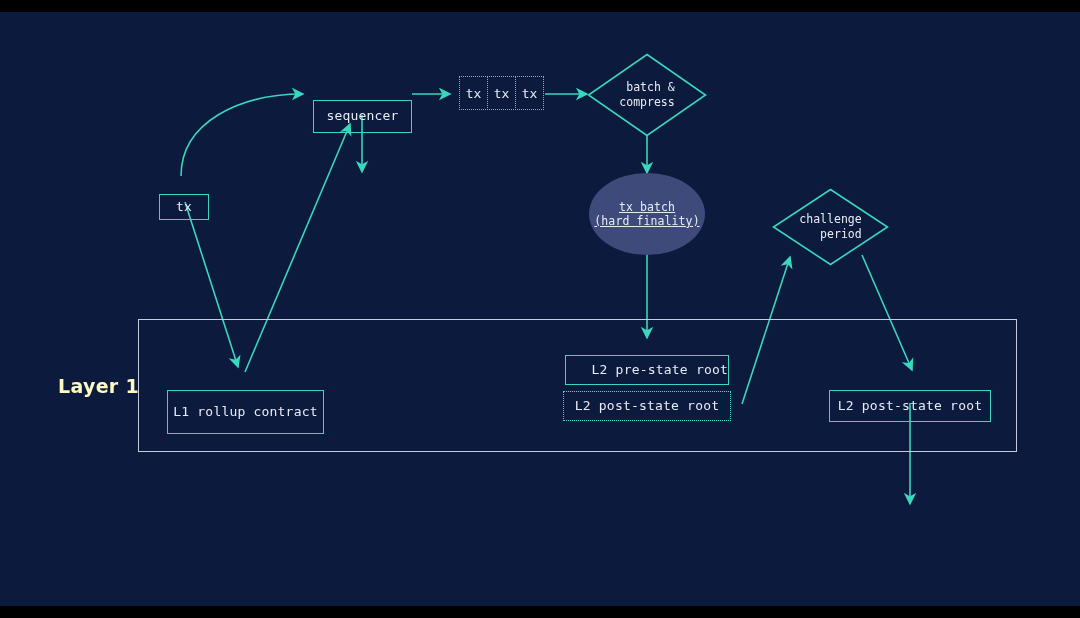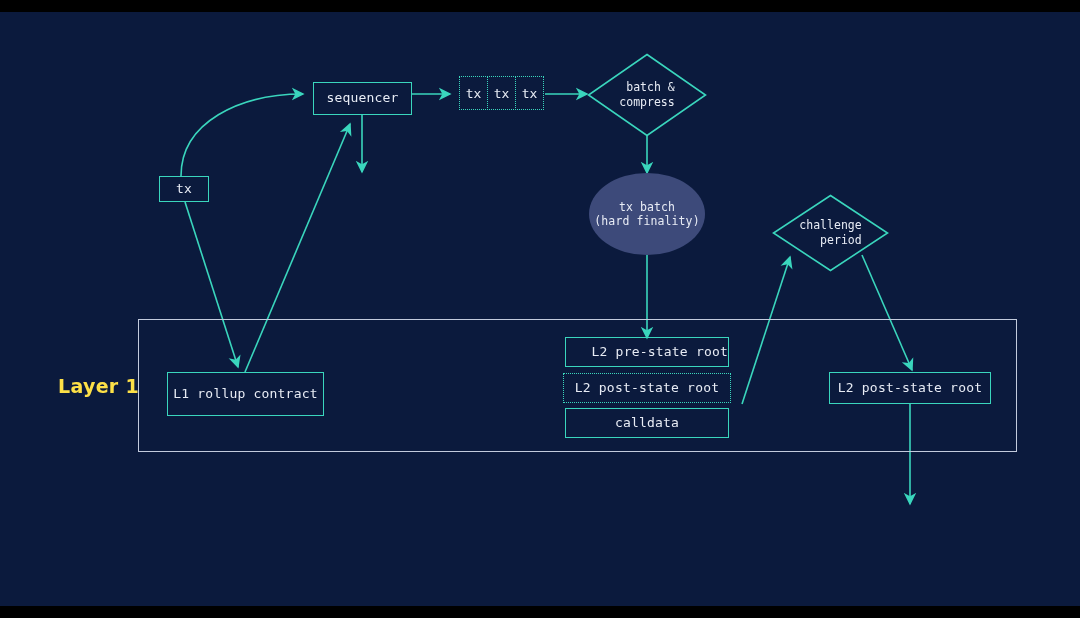--- a/index.html
+++ b/index.html
@@ -39,20 +39,21 @@
     text-align: center;
     color: #e8ecf5;
     line-height: 1.25;
     white-space: pre;
   }
   .box {
     border: 1.6px solid #3ad6bd;
     background: transparent;
     font-size: 13px;
     letter-spacing: 0.2px;
+    margin-top: 18px;
   }
   .box-dotted {
     border: 1.6px dotted #3ad6bd;
   }
   .ellipse {
     background: #3d4a7a;
     border-radius: 50%;
     font-size: 11.5px;
     letter-spacing: 0.1px;
   }
@@ -75,21 +76,21 @@
     white-space: pre;
     line-height: 1.3;
   }
   #layer1-container {
     position: absolute;
     border: 1.6px solid #c3cbdd;
     background: transparent;
   }
   #layer1-label {
     position: absolute;
-    color: #fde047;
+    color: #fef9c3;
     font-family: "DejaVu Sans", "Liberation Sans", sans-serif;
     font-weight: 700;
     font-size: 19px;
     letter-spacing: 0.3px;
     white-space: pre;
   }
   .txcell {
     position: absolute;
     display: flex; align-items: center; justify-content: center;
     border: 1.5px dotted #3ad6bd;
@@ -160,49 +161,46 @@
     </div>
 
     <div class="diamond-wrap" style="left:587px; top:41px; width:120px; height:84px;">
       <svg class="diamond-shape" viewBox="0 0 120 84" preserveAspectRatio="none">
         <polygon points="60,1.5 118.5,42 60,82.5 1.5,42" fill="none" stroke="#3ad6bd" stroke-width="1.6"></polygon>
       </svg>
       <div class="diamond-label">batch &amp;
 compress</div>
     </div>
 
-    <div class="diamond-wrap" style="left:772px; top:182px; width:117px; height:78px;">
+    <div class="diamond-wrap" style="left:772px; top:176px; width:117px; height:78px;">
       <svg class="diamond-shape" viewBox="0 0 117 78" preserveAspectRatio="none">
         <polygon points="58.5,1.5 115.5,39 58.5,76.5 1.5,39" fill="none" stroke="#3ad6bd" stroke-width="1.6"></polygon>
       </svg>
       <div class="diamond-label">challenge
 period</div>
     </div>
 
 
-    <div class="node ellipse" style="left:589px; top:161px; width:116px; height:82px;">
+    <div class="node ellipse" style="left:589px; top:161px; width:116px; height:82px;text-decoration:underline;">
       <span>tx batch
 (hard finality)</span>
     </div>
 
 
     <div class="node box" style="left:167px; top:360px; width:157px; height:44px;">
       <span>L1 rollup contract</span>
     </div>
 
     <div class="node box" style="left:565px; top:325px; width:164px; height:30px;justify-content:flex-end;">
       <span>L2 pre-state root</span>
     </div>
 
     <div class="node box box-dotted" style="left:563px; top:361px; width:168px; height:30px;">
       <span>L2 post-state root</span>
     </div>
 
-    <div class="node box" style="left:565px; top:396px; width:164px; height:30px;">
-      <span>calldata</span>
-    </div>
 
     <div class="node box" style="left:829px; top:360px; width:162px; height:32px;">
       <span>L2 post-state root</span>
     </div>
 
   </div>
 </div>
 
 </body></html>

